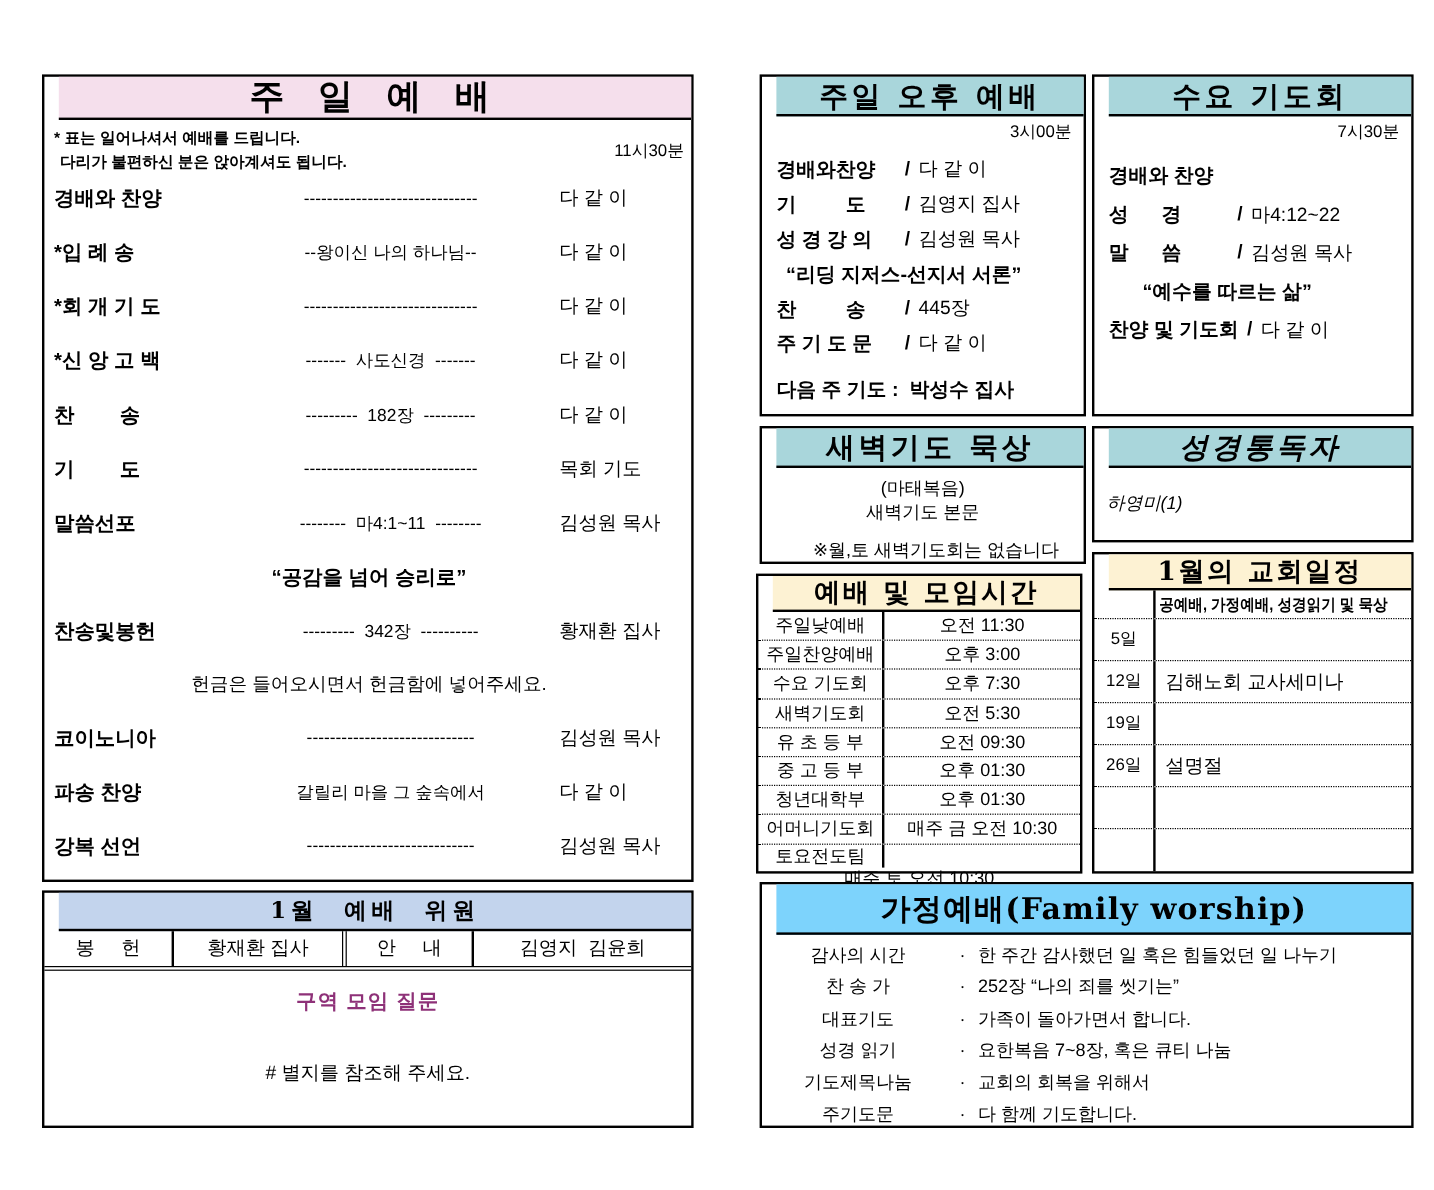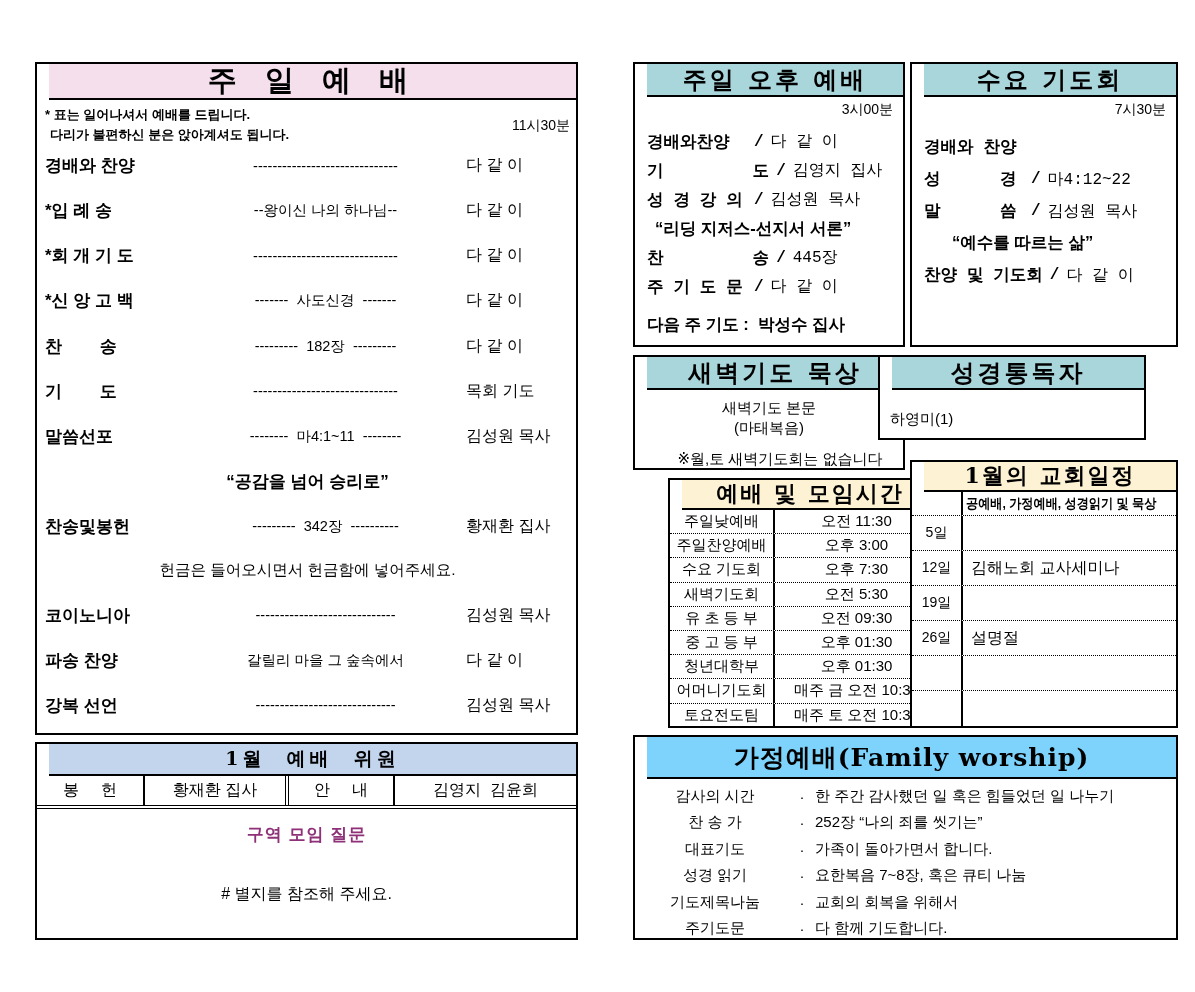--- a/index.html
+++ b/index.html
@@ -53,41 +53,41 @@
 
   
   .hdr-teal { height:33px; background:#a9d6db; font-size:24px; letter-spacing:3px; }
   .hdr-cream { height:30px; background:#fdf2d3; font-size:22px; letter-spacing:2px; }
   .hdr-pale { height:42px; background:#7dd3fc; font-size:25px; letter-spacing:1px; }
 
   .aft-box { left:633px; top:62px; width:272px; height:285px; }
   .wed-box { left:910px; top:62px; width:268px; height:285px; }
   .svc-body { padding:4px 10px 0 12px; }
   .time-right { text-align:right; font-size:14px; padding-right:0; }
-  .svc-row { height:29px; display:flex; align-items:center; font-size:16px;font-family:Liberation Mono, monospace; }
+  .svc-row { height:29px; display:flex; align-items:center; font-size:16px; }
   .wed-box .svc-row { height:32px; }
   .svc-label { font-weight:bold; white-space:pre; min-width:100px; font-size:16.5px; }
   .svc-label.wide { min-width:0; }
   .svc-sep { font-weight:bold; margin:0 7px; }
   .svc-value { white-space:pre; }
   .svc-quote { height:29px; display:flex; align-items:center; font-weight:bold; font-size:16.5px; padding-left:8px; white-space:pre; }
   .wed-box .svc-quote { height:32px; padding-left:28px; }
   .svc-footer { margin-top:13px; font-weight:bold; font-size:16.5px; white-space:pre; }
   .wed-gap { height:12px; }
 
   .dawn-box { left:633px; top:355px; width:272px; height:115px; text-align:center; }
   .dawn-body { padding-top:8px; font-size:15px; line-height:1.35; }
   .dawn-note { margin-top:10px; font-size:15px; white-space:pre;padding-left:22px; }
 
-  .reader-box { left:878px; top:355px; width:268px; height:85px; }
+  .reader-box { left:910px; top:355px; width:268px; height:97px;font-style:italic; }
   .reader-name { padding:20px 0 0 10px; font-size:15px; }
 
-  .times-box { left:668px; top:478px; width:272px; height:250px; }
+  .times-box { left:630px; top:478px; width:272px; height:250px; }
   .tt-row { display:flex; height:24.2px; border-bottom:1px dotted #000; }
-  .tt-row:last-child { border-bottom:none; }
+  .tt-row:last-child { border-bottom:none;flex-direction:column; }
   .tt-left { width:105px; border-right:2px solid #000; display:flex; align-items:center; justify-content:center; font-size:15px; white-space:pre; }
   .tt-right { flex:1; display:flex; align-items:center; justify-content:center; font-size:15px; white-space:pre; }
 
   .sched-box { left:910px; top:460px; width:268px; height:268px; }
   .sc-row { display:flex; border-bottom:1px dotted #000; height:35px; }
   .sc-row:last-child { border-bottom:none; }
   .sc-sub { height:24px; }
   .sc-left { width:51px; border-right:2px solid #000; display:flex; align-items:center; justify-content:center; font-size:14px; }
   .sc-right { flex:1; display:flex; align-items:center; padding-left:8px; font-size:16px; overflow:hidden; }
   .sc-sub .sc-right { padding-left:3px; }
@@ -253,22 +253,22 @@
         <span class="svc-label wide">찬양 및 기도회</span>
         <span class="svc-sep">/</span>
         <span class="svc-value">다 같 이</span>
       </div>
     </div>
   </div>
 
   <div class="box dawn-box">
     <div class="hdr hdr-teal">새벽기도 묵상</div>
     <div class="dawn-body">
+      <div>(마태복음)</div>
       <div>새벽기도 본문</div>
-      <div>(마태복음)</div>
       <div class="dawn-note">※월,토 새벽기도회는 없습니다</div>
     </div>
   </div>
 
   <div class="box reader-box">
     <div class="hdr hdr-teal">성경통독자</div>
     <div class="reader-name">하영미(1)</div>
   </div>
 
   <div class="box times-box">

